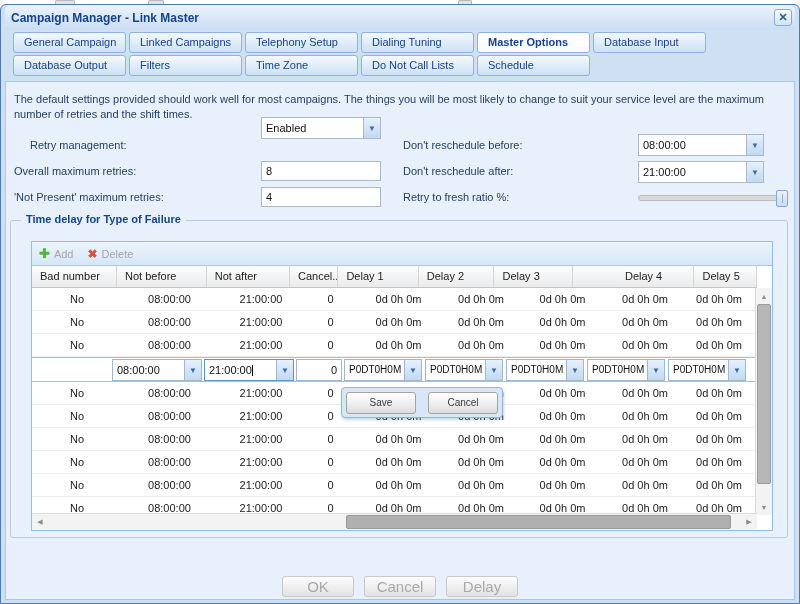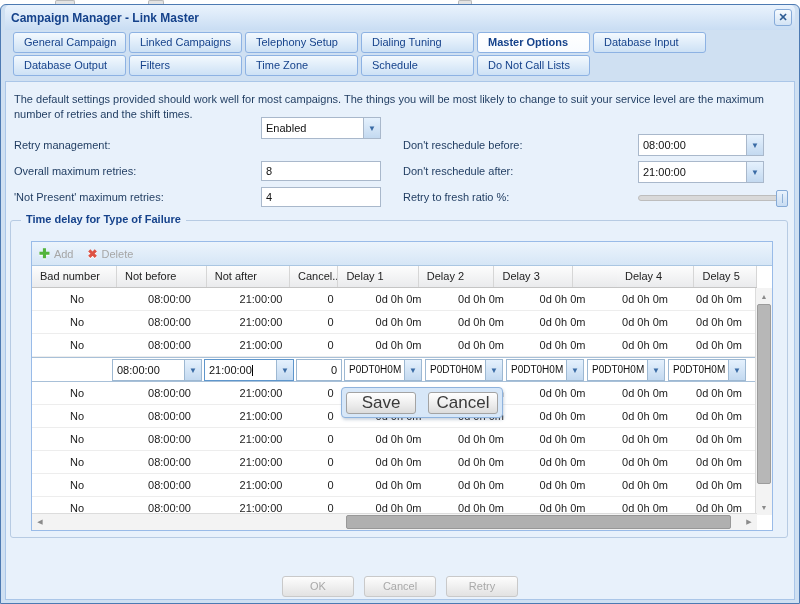--- a/index.html
+++ b/index.html
@@ -71,35 +71,35 @@
   .ecombo .eval { flex:1; font-size:10px; color:#111; padding:4px 0 0 4px; white-space:nowrap; overflow:hidden; }
   .ecombo .earrow { width:17px; background:linear-gradient(#e5f1fd,#c3d9f0); border-left:1px solid #9db8d2;
     display:flex; align-items:center; justify-content:center; color:#3a6ba5; font-size:8px; }
   .caret { display:inline-block; width:1px; height:11px; background:#000; vertical-align:-2px; }
   .enum { position:absolute; top:1px; height:22px; background:#fff; border:1px solid #9db8d2;
     font-size:11px; color:#111; text-align:right; padding:4px 4px 0 0; }
 
   .save-popup { position:absolute; left:309px; top:145px; width:162px; height:31px; z-index:5;
     background:#d7e7f8; border:1px solid #8fb3dd; border-radius:4px; box-shadow:1px 2px 3px rgba(60,90,130,0.25);
     display:flex; align-items:center; justify-content:center; gap:12px; }
-  .pbtn { width:70px; height:22px; font-size:17px; color:#3a3a3a; text-align:center; line-height:20px;
+  .pbtn { width:70px; height:22px; font-size:10px; color:#3a3a3a; text-align:center; line-height:20px;
     background:linear-gradient(#ffffff,#ececec 60%,#dcdcdc); border:1px solid #a3a3a3; border-radius:3px; cursor:pointer; }
 
   .vscroll { position:absolute; right:0; top:46px; width:17px; height:227px; background:#f3f3f3; border-left:1px solid #dcdcdc; }
   .sarrow { display:flex; align-items:center; justify-content:center; color:#8a8a8a; font-size:7px; }
   .v-up { height:16px; } .v-down { position:absolute; bottom:0; left:0; width:16px; height:16px; }
   .vthumb { position:absolute; left:1px; top:16px; width:14px; height:180px; background:#b7b7b7; border:1px solid #9c9c9c; border-radius:2px; }
 
   .hscroll { position:absolute; left:0; bottom:0; height:17px; width:725px; background:#f3f3f3; border-top:1px solid #dcdcdc; }
   .h-left { position:absolute; left:0; top:0; width:16px; height:16px; }
   .h-right { position:absolute; right:0; top:0; width:16px; height:16px; }
   .hthumb { position:absolute; left:314px; top:1px; width:385px; height:14px; background:#b0b0b0; border:1px solid #989898; border-radius:2px; }
 
   .footer-buttons { position:absolute; left:0; top:494px; width:100%; display:flex; justify-content:center; gap:10px; }
-  .fbtn { width:72px; height:21px; font-size:11px; color:#a9a9a9; text-align:center; line-height:19px;
+  .fbtn { width:72px; height:21px; font-size:15px; color:#a9a9a9; text-align:center; line-height:19px;
     background:linear-gradient(#fdfdfd,#eeeeee 55%,#e2e2e2); border:1px solid #c9c9c9; border-radius:3px; cursor:default; }
 </style>
 </head>
 <body>
 
 <div class="stage">
   <div class="bg-fragment" style="left:55px; width:20px;"></div>
   <div class="bg-fragment" style="left:148px; width:16px;"></div>
   <div class="bg-fragment" style="left:458px; width:14px;"></div>
 
@@ -118,30 +118,30 @@
           <div class="tab">Linked Campaigns</div>
           <div class="tab">Telephony Setup</div>
           <div class="tab">Dialing Tuning</div>
           <div class="tab active">Master Options</div>
           <div class="tab">Database Input</div>
         </div>
       <div class="tab-row" id="tab-row-2">
           <div class="tab">Database Output</div>
           <div class="tab">Filters</div>
           <div class="tab">Time Zone</div>
+          <div class="tab">Do Not Call Lists</div>
           <div class="tab">Schedule</div>
-          <div class="tab">Do Not Call Lists</div>
         </div>
     </div>
 
     <div class="content">
 
       <div class="desc">The default settings provided should work well for most campaigns. The things you will be most likely to change to suit your service level are the maximum number of retries and the shift times.</div>
 
-      <div class="flabel" style="left:8px; top:57px;">Retry management:</div>
+      <div class="flabel" style="left:24px; top:57px;">Retry management:</div>
       <div class="combo" style="left:255px; top:35px; width:120px;">
         <div class="val">Enabled</div>
         <div class="arrow">▼</div>
       </div>
 
       <div class="flabel" style="left:8px; top:83px;">Overall maximum retries:</div>
       <div class="tinput" style="left:255px; top:79px; width:120px;">8</div>
 
       <div class="flabel" style="left:8px; top:109px;">'Not Present' maximum retries:</div>
       <div class="tinput" style="left:255px; top:105px; width:120px;">4</div>
@@ -348,18 +348,18 @@
             <div class="hthumb"></div>
             <div class="sarrow h-right">▶</div>
           </div>
 
         </div>
       </div>
 
       <div class="footer-buttons">
         <div class="fbtn">OK</div>
         <div class="fbtn">Cancel</div>
-        <div class="fbtn">Retry</div>
+        <div class="fbtn">Delay</div>
       </div>
 
     </div>
   </div>
 </div>
 
 </body></html>

